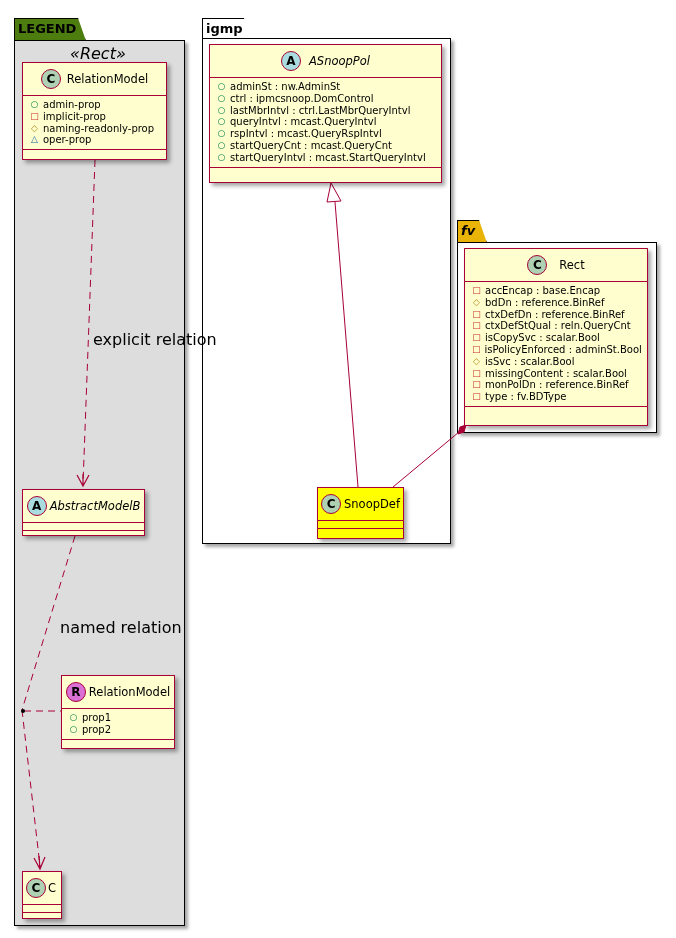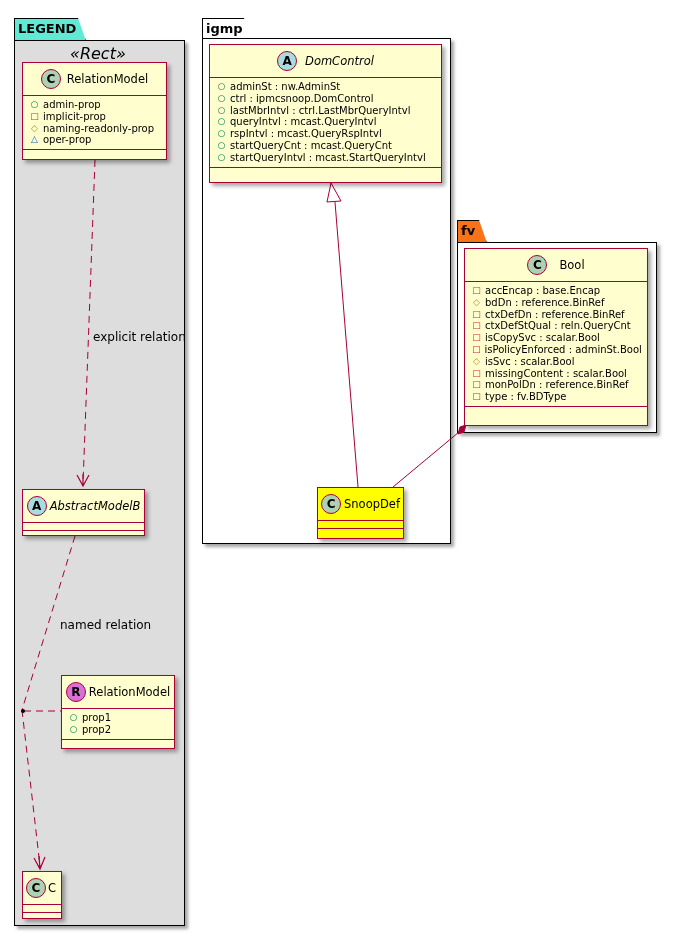--- a/index.html
+++ b/index.html
@@ -24,38 +24,38 @@
   .circ.r { background:#DA70D6; }
   .attrs { padding:3px 6px 3px 7px; border-bottom:1.2px solid #A80036; }
   .attr { font-size:10px; line-height:11.8px; white-space:nowrap; display:flex; align-items:center; gap:4px; }
   .vis { width:9px; display:inline-flex; justify-content:center; align-items:center; font-size:9px; }
   .vis-pub { color:#038048; }
   .vis-priv { color:#C82930; }
   .vis-prot { color:#B38D22; }
   .vis-pkg { color:#1963A0; }
   .methods { height:8px; }
   .stereo { position:absolute; font-style:italic; font-size:16px; }
-  .label { position:absolute; font-size:12px; white-space:nowrap; }
+  .label { position:absolute; font-size:16px; white-space:nowrap; }
   svg.links { position:absolute; left:0; top:0; width:676px; height:938px; pointer-events:none; }
 </style>
 </head>
 <body>
 
-<div class="pkg-tab" style="left:14px; top:18px; width:72px; height:23px; background:#5eead4;">
+<div class="pkg-tab" style="left:14px; top:18px; width:72px; height:23px; background:#4d7c0f;">
   <span>LEGEND</span>
 </div>
 <div class="pkg-body" style="left:14px; top:40px; width:171px; height:886px; background:#DDDDDD;"></div>
 <div class="stereo" style="left:70px; top:44px;">«Rect»</div>
 
 <div class="pkg-tab" style="left:202px; top:18px; width:50px; height:27px; background:#fff;">
   <span>igmp</span>
 </div>
 <div class="pkg-body" style="left:202px; top:38px; width:249px; height:506px; background:#fff;"></div>
 
-<div class="pkg-tab" style="left:457px; top:220px; width:30px; height:23px; background:#f97316;">
+<div class="pkg-tab" style="left:457px; top:220px; width:30px; height:23px; background:#eab308;font-style:italic;">
   <span>fv</span>
 </div>
 <div class="pkg-body" style="left:457px; top:242px; width:200px; height:191px; background:#fff;"></div>
 
 <svg class="links" viewBox="0 0 676 938">
 
   <path d="M95,160 L83,484" stroke="#A80036" stroke-width="1" fill="none" stroke-dasharray="7,5"></path>
   <path d="M77,475 L83,486 L89,475 M83,486 L83,474" stroke="#A80036" stroke-width="1.2" fill="none"></path>
 
   <path d="M75,536 L22,710" stroke="#A80036" stroke-width="1" fill="none" stroke-dasharray="7,5"></path>
@@ -132,21 +132,21 @@
     <span class="circ c">C</span>
     <span class="cls-name">C</span>
   </div>
   <div style="height:7px; border-bottom:1.2px solid #A80036;"></div>
   <div class="methods"></div>
 </div>
 
 <div class="cls" style="left:209px; top:44px; width:233px; height:139px;">
   <div class="cls-head" style="height:26px; gap:8px;">
     <span class="circ a">A</span>
-    <span class="cls-name italic">DomControl</span>
+    <span class="cls-name italic">ASnoopPol</span>
   </div>
   <div class="attrs">
     <div class="attr">
         <span class="vis vis-pub">○</span>
         <span>adminSt : nw.AdminSt</span>
       </div>
     <div class="attr">
         <span class="vis vis-pub">○</span>
         <span>ctrl : ipmcsnoop.DomControl</span>
       </div>
@@ -170,21 +170,21 @@
         <span class="vis vis-pub">○</span>
         <span>startQueryIntvl : mcast.StartQueryIntvl</span>
       </div>
   </div>
   <div class="methods"></div>
 </div>
 
 <div class="cls" style="left:464px; top:248px; width:184px; height:178px;">
   <div class="cls-head" style="height:26px; gap:12px;">
     <span class="circ c">C</span>
-    <span class="cls-name">Bool</span>
+    <span class="cls-name">Rect</span>
   </div>
   <div class="attrs">
     <div class="attr">
         <span class="vis vis-priv">□</span>
         <span>accEncap : base.Encap</span>
       </div>
     <div class="attr">
         <span class="vis vis-prot">◇</span>
         <span>bdDn : reference.BinRef</span>
       </div>

